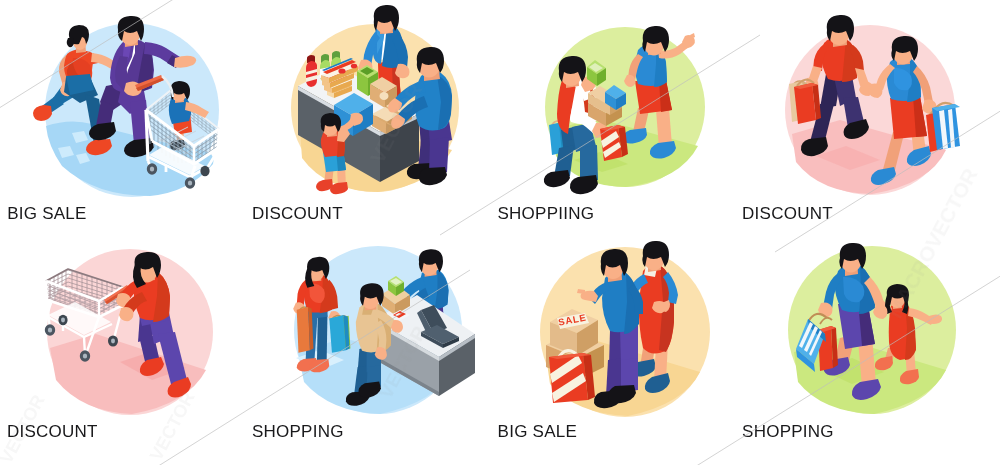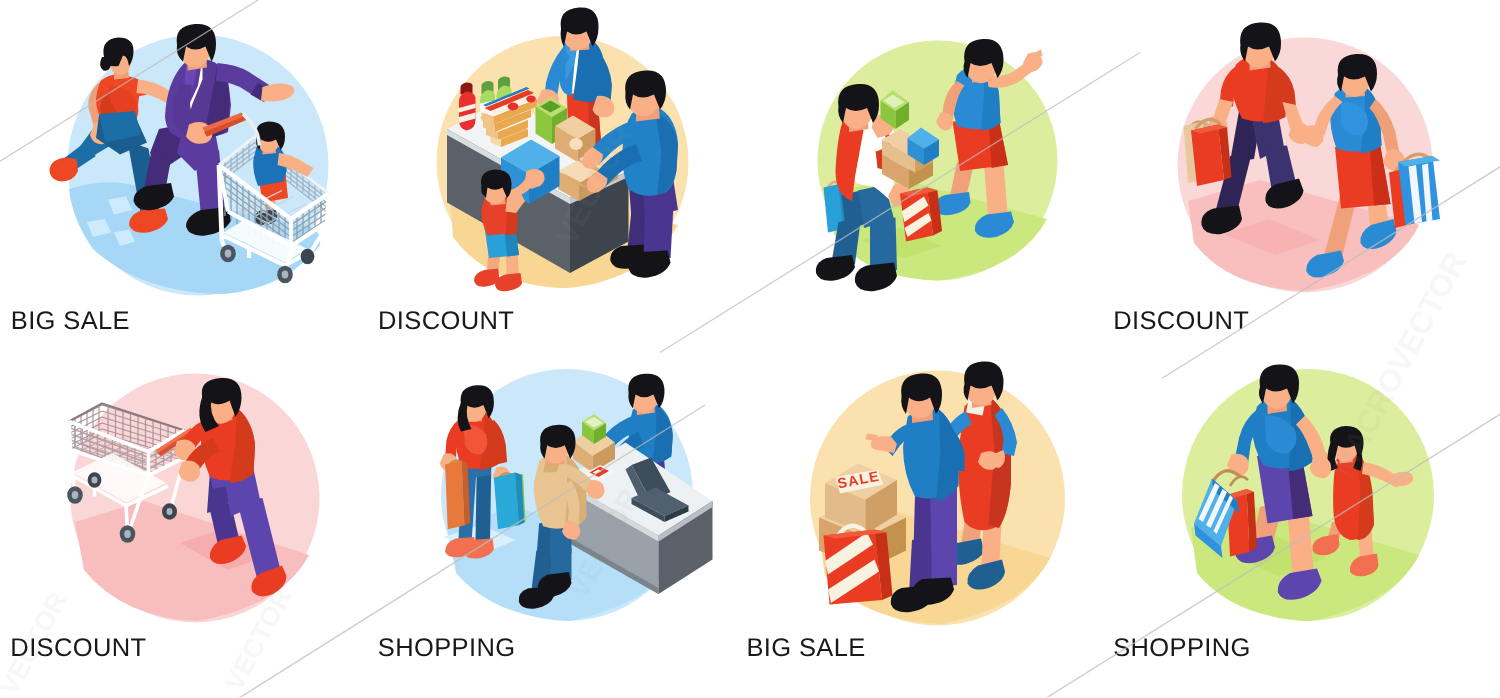--- a/index.html
+++ b/index.html
@@ -419,20 +419,21 @@
     <g>
       <path fill="none" stroke="#e0b085" stroke-width="2.2" d="M603 134 Q609 122 620 130"></path>
       <path fill="#ea3c22" d="M600 129 L618 125 L622 157 L604 161 Z"></path>
       <path fill="#c72f16" d="M618 125 L625 127 L628 154 L622 157 Z"></path>
       <path fill="#f8f2e0" d="M601 141 L616 131 L619 137 L603 148 Z"></path>
       <path fill="#f8f2e0" d="M603 152 L619 142 L621 147 L605 158 Z"></path>
       <path fill="#f05b3d" d="M600 129 L618 125 L625 127 L607 131 Z"></path>
     </g>
   </g>
 </svg>
+<div class="caption" style="left:497.5px;top:204.5px;width:250px;">SHOPPIING</div>
 
 <svg class="panel" viewBox="0 0 1000 465" width="1000" height="465" xmlns="http://www.w3.org/2000/svg">
   <g>
     <circle cx="870" cy="110" r="85" fill="#fbd8d8"></circle>
     <path fill="#f9bebe" d="M792 134 L840 120 L946 150 Q930 184 872 194 Q820 193 796 162 Z"></path>
     <path fill="#f7afaf" opacity=".8" d="M816 156 L846 146 L880 160 L850 170 Z"></path>
 
     <g>
 
       <path fill="#2e2556" d="M826 74 L842 70 L836 106 L820 108 Z"></path>

